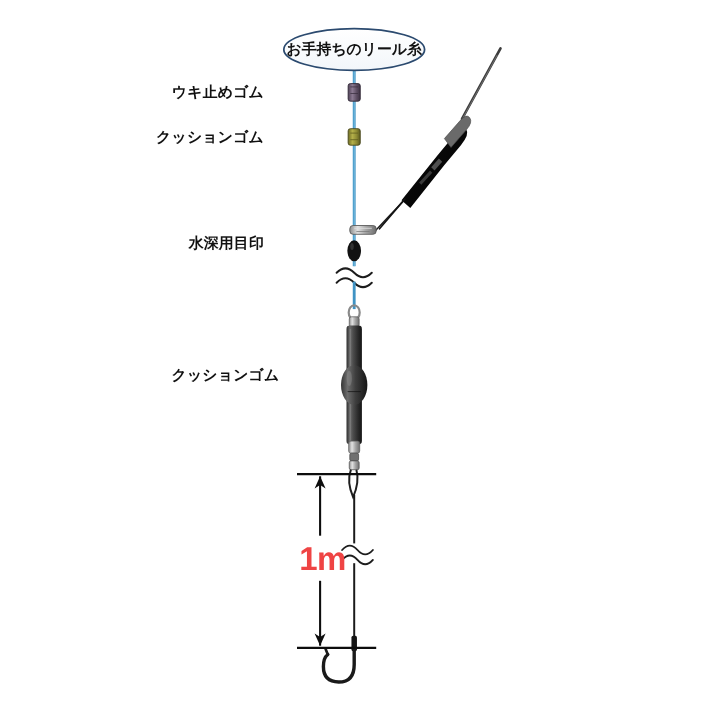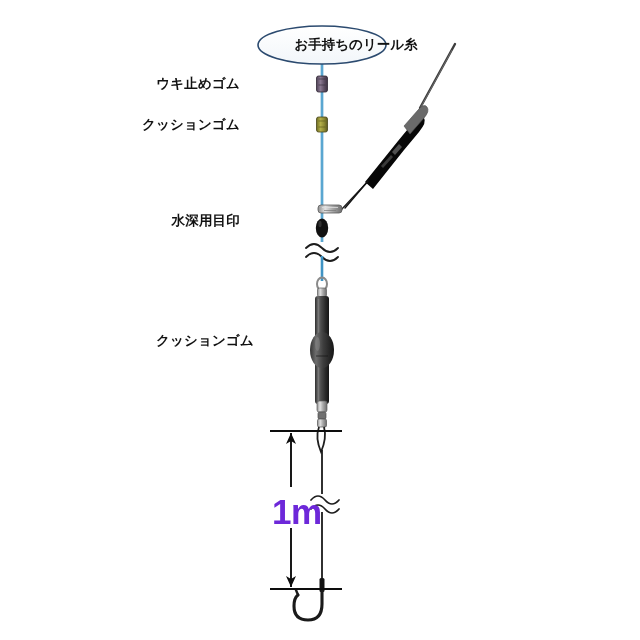--- a/index.html
+++ b/index.html
@@ -36,26 +36,25 @@
     text-align: right;
   }
   .callout-text {
     position: absolute;
     color: #111111;
     font-size: 13.5px;
     font-weight: 700;
     white-space: nowrap;
     line-height: 1;
     text-align: center;
-    padding-left: 34px;
   }
   .dim-text {
     position: absolute;
-    color: #6d28d9;
-    font-size: 35px;
+    color: #ef4444;
+    font-size: 30px;
     font-weight: 700;
     white-space: nowrap;
     line-height: 1;
     letter-spacing: -0.5px;
   }
 </style>
 </head>
 <body>
 
 <div id="stage">

